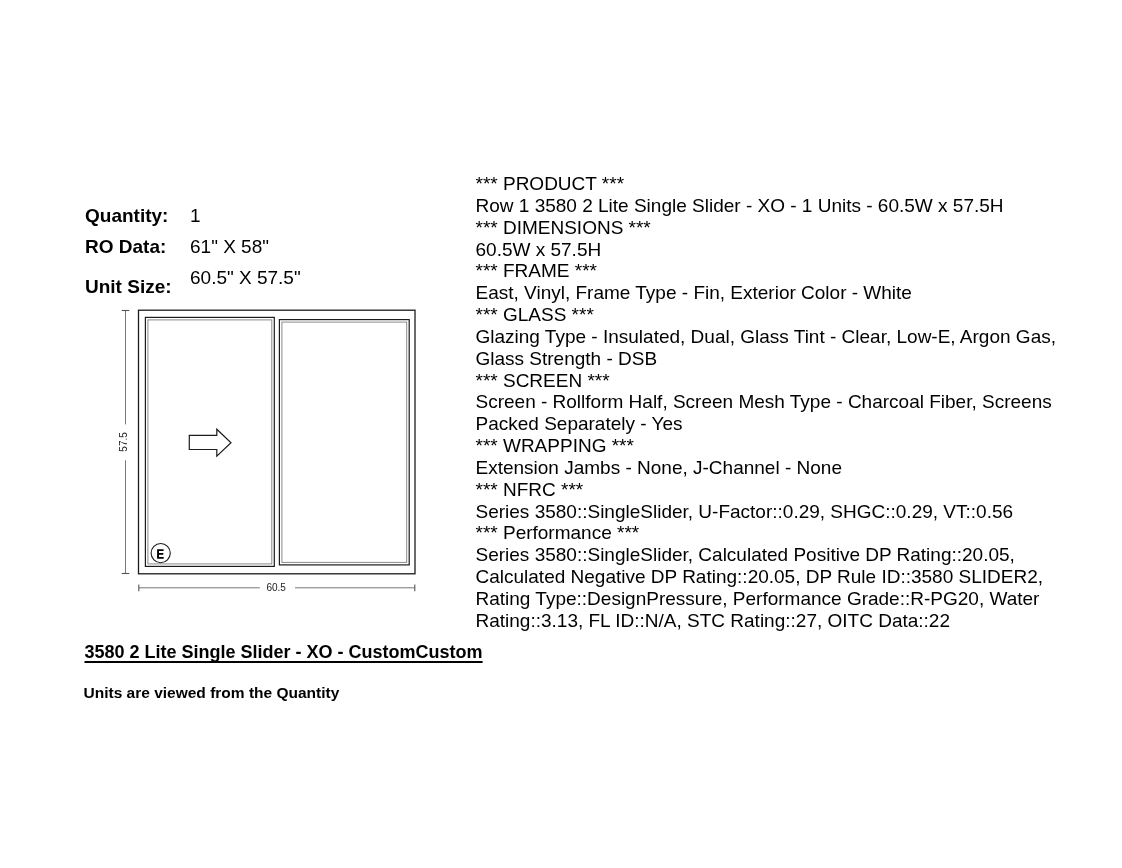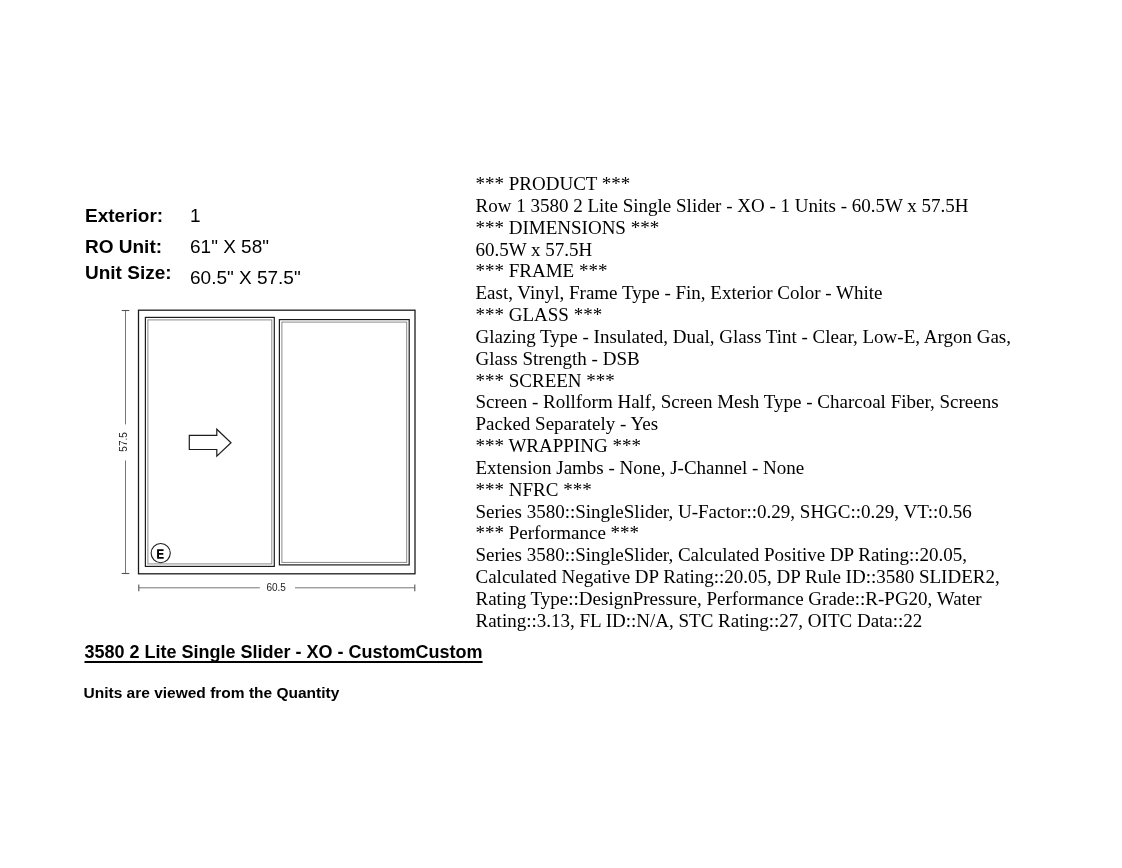--- a/index.html
+++ b/index.html
@@ -5,29 +5,29 @@
   html,body{margin:0;padding:0;background:#ffffff;}
   body{width:1122px;height:868px;position:relative;font-family:"Liberation Sans",sans-serif;color:#000;}
   .abs{position:absolute;white-space:nowrap;}
   .lbl{font-weight:bold;font-size:19px;}
   .val{font-size:19px;}
   .rblock{font-size:19px;line-height:21.83px;}
 </style>
 </head>
 <body>
 
-  <div class="abs lbl" style="left:85px;top:204.8px;">Exterior:</div>
+  <div class="abs lbl" style="left:85px;top:204.8px;">Quantity:</div>
 
   <div class="abs val" style="left:190px;top:204.8px;">1</div>
 
-  <div class="abs lbl" style="left:85px;top:235.6px;">RO Unit:</div>
+  <div class="abs lbl" style="left:85px;top:235.6px;">RO Data:</div>
 
   <div class="abs val" style="left:190px;top:235.6px;">61" X 58"</div>
 
-  <div class="abs lbl" style="left:85px;top:262px;">Unit Size:</div>
+  <div class="abs lbl" style="left:85px;top:276px;">Unit Size:</div>
 
   <div class="abs val" style="left:190px;top:267.3px;">60.5" X 57.5"</div>
 
   <svg class="abs" style="left:0;top:0;" width="1122" height="868" viewBox="0 0 1122 868">
 
     <rect x="138.5" y="310.2" width="276.5" height="263.6" fill="none" stroke="#1c1c1c" stroke-width="1.3"></rect>
 
     <rect x="145.4" y="317.4" width="128.9" height="249" fill="none" stroke="#1c1c1c" stroke-width="1.2"></rect>
 
     <rect x="147.9" y="319.9" width="123.9" height="244" fill="none" stroke="#8a8a8a" stroke-width="1"></rect>
@@ -56,21 +56,21 @@
 
     <line x1="295" y1="587.8" x2="414.8" y2="587.8" stroke="#777" stroke-width="1"></line>
 
     <line x1="138.8" y1="584.4" x2="138.8" y2="591.2" stroke="#555" stroke-width="1.1"></line>
 
     <line x1="414.8" y1="584.4" x2="414.8" y2="591.2" stroke="#555" stroke-width="1.1"></line>
 
     <text x="276.2" y="590.9" font-size="10" fill="#222" text-anchor="middle">60.5</text>
   </svg>
 
-  <div class="abs rblock" style="left:475.5px;top:173.1px;font-family:Liberation Serif, serif;">
+  <div class="abs rblock" style="left:475.5px;top:173.1px;">
     *** PRODUCT ***<br>
     Row 1 3580 2 Lite Single Slider - XO - 1 Units - 60.5W x 57.5H<br>
     *** DIMENSIONS ***<br>
     60.5W x 57.5H<br>
     *** FRAME ***<br>
     East, Vinyl, Frame Type - Fin, Exterior Color - White<br>
     *** GLASS ***<br>
     Glazing Type - Insulated, Dual, Glass Tint - Clear, Low-E, Argon Gas,<br>
     Glass Strength - DSB<br>
     *** SCREEN ***<br>

